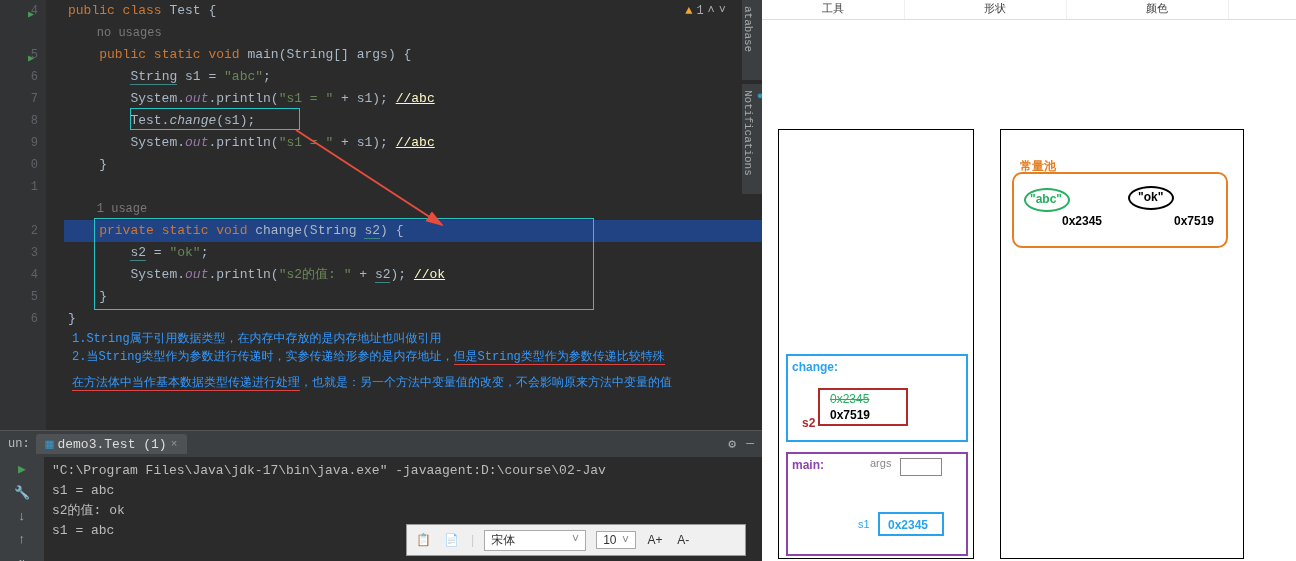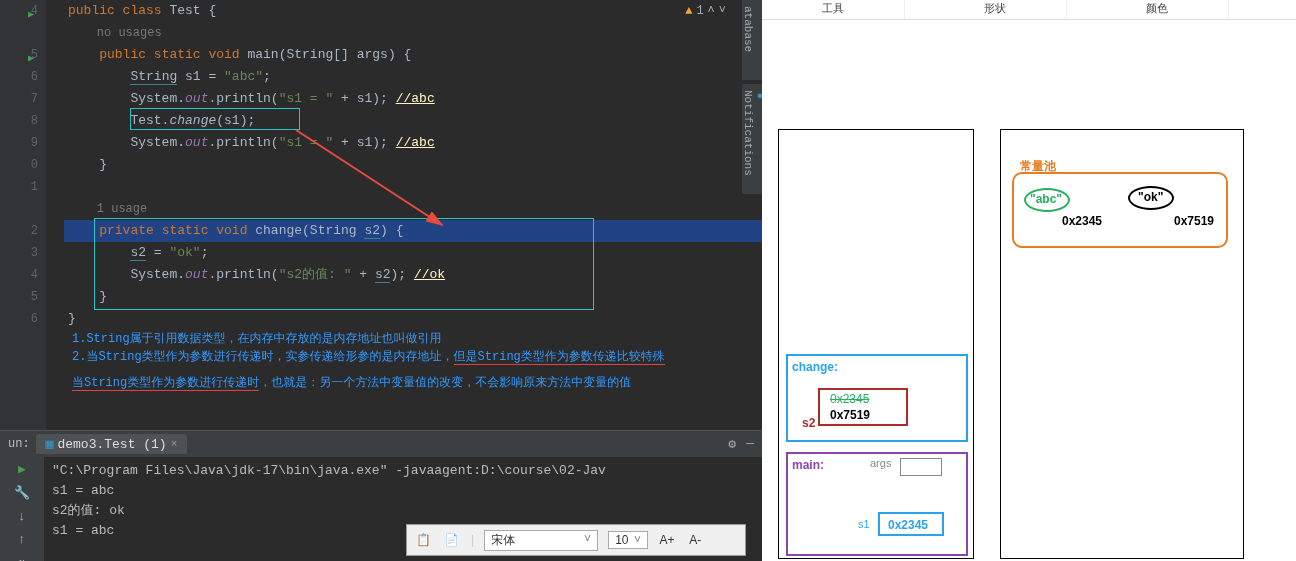--- a/index.html
+++ b/index.html
@@ -118,21 +118,21 @@
             </marker>
           </defs>
         <line x1="232" y1="130" x2="378" y2="225" stroke="#e74c3c" stroke-width="2" marker-end="url(#ah)"></line>
       </svg>
     </div>
 
     <div class="notes">
       <div>1.String属于引用数据类型，在内存中存放的是内存地址也叫做引用</div>
       <div><span>2.当String类型作为参数进行传递时，实参传递给形参的是内存地址，</span><span class="red-ul">但是String类型作为参数传递比较特殊</span></div>
       <div style="height:8px;"></div>
-      <div><span class="red-ul">当String类型作为参数进行传递时</span><span>，也就是：另一个方法中变量值的改变，不会影响原来方法中变量的值</span></div>
+      <div><span class="red-ul">在方法体中当作基本数据类型传递进行处理</span><span>，也就是：另一个方法中变量值的改变，不会影响原来方法中变量的值</span></div>
     </div>
 
     <div class="run-wrap">
       <div class="run-header">
         <span class="run-label">un:</span>
         <div class="run-tab">
           <span style="color:#3592c4;">▦</span>
           <span>demo3.Test (1)</span>
           <span class="x">×</span>
         </div>
@@ -153,21 +153,21 @@
 <span>s1 = abc</span>
 <span>s2的值: ok</span>
 <span>s1 = abc</span></div>
       </div>
     </div>
 
     <div class="fmt-bar">
       <span class="btn-ic">📋</span>
       <span class="btn-ic">📄</span>
       <span style="color:#ccc;">|</span>
-      <span class="sel" style="width:114px;"><span>宋体</span> <span style="float:right;color:#888;">˅</span></span>
+      <span class="sel" style="width:102px;"><span>宋体</span> <span style="float:right;color:#888;">˅</span></span>
       <span class="sel" style="width:40px;"><span>10</span> <span style="float:right;color:#888;">˅</span></span>
       <span class="btn-ic">A+</span>
       <span class="btn-ic">A-</span>
     </div>
   </div>
 
   <div class="diagram-wrap">
     <div class="dtabs">
       <div>工具</div>
       <div>形状</div>

